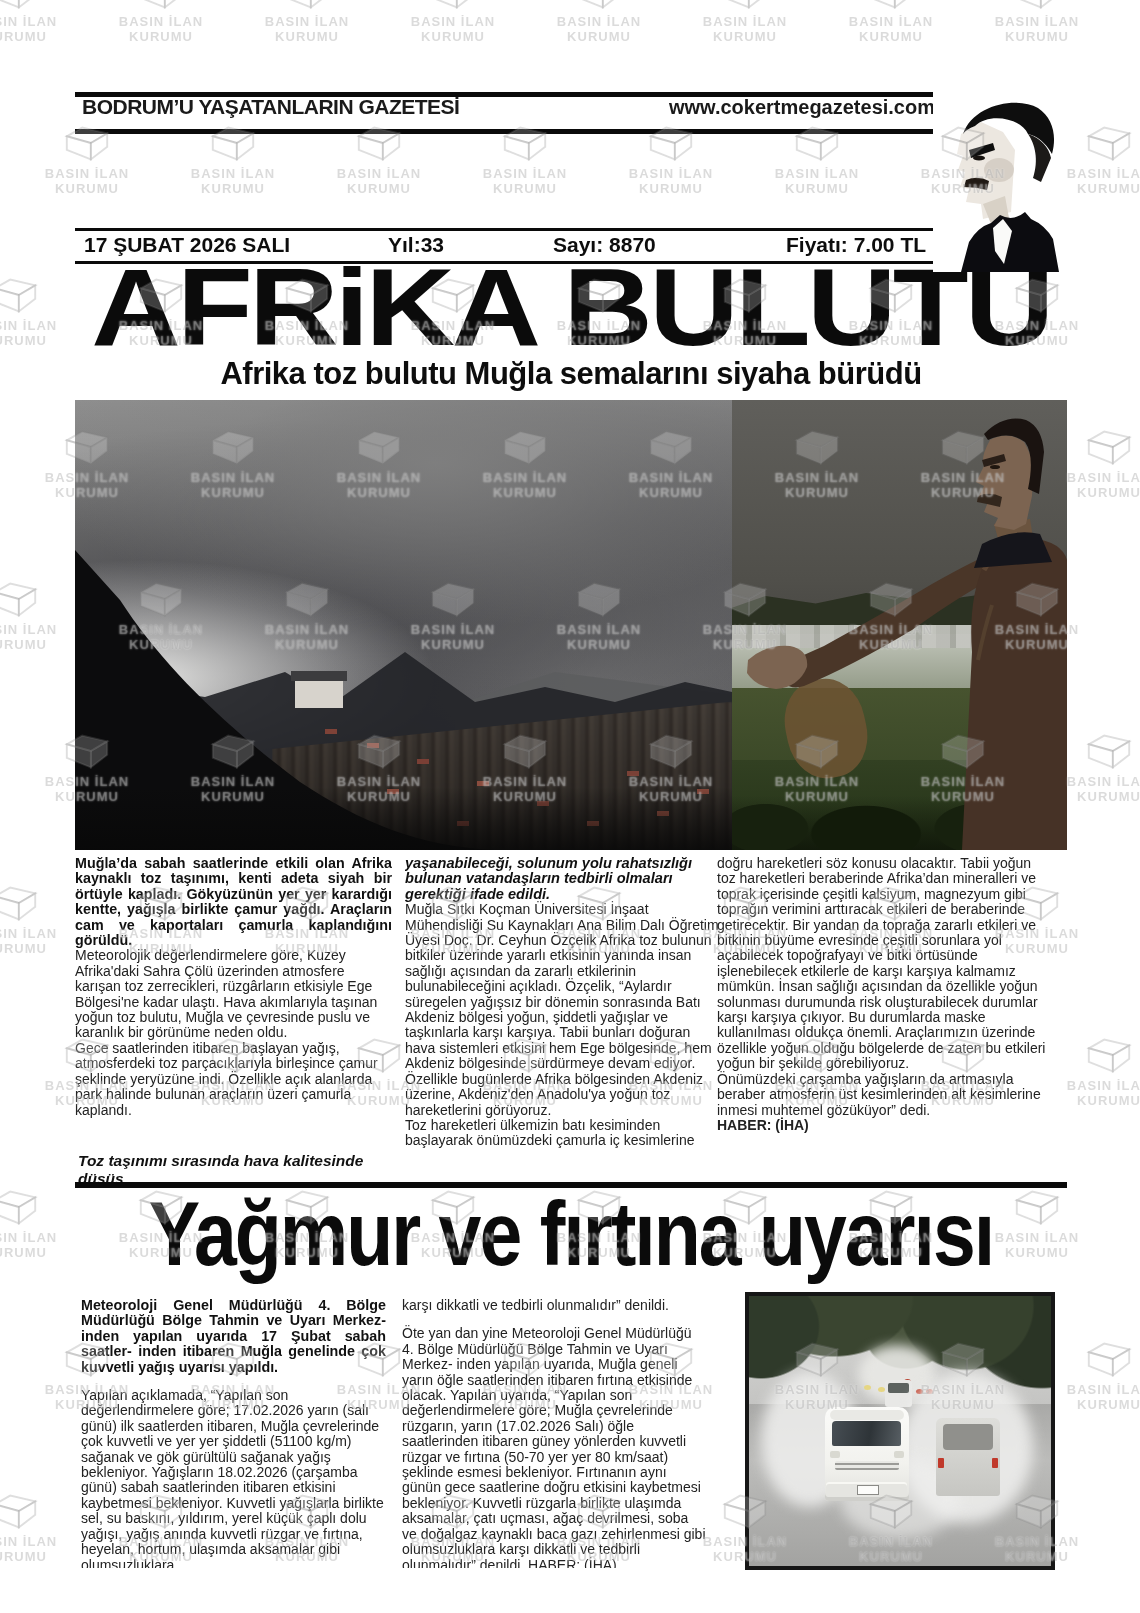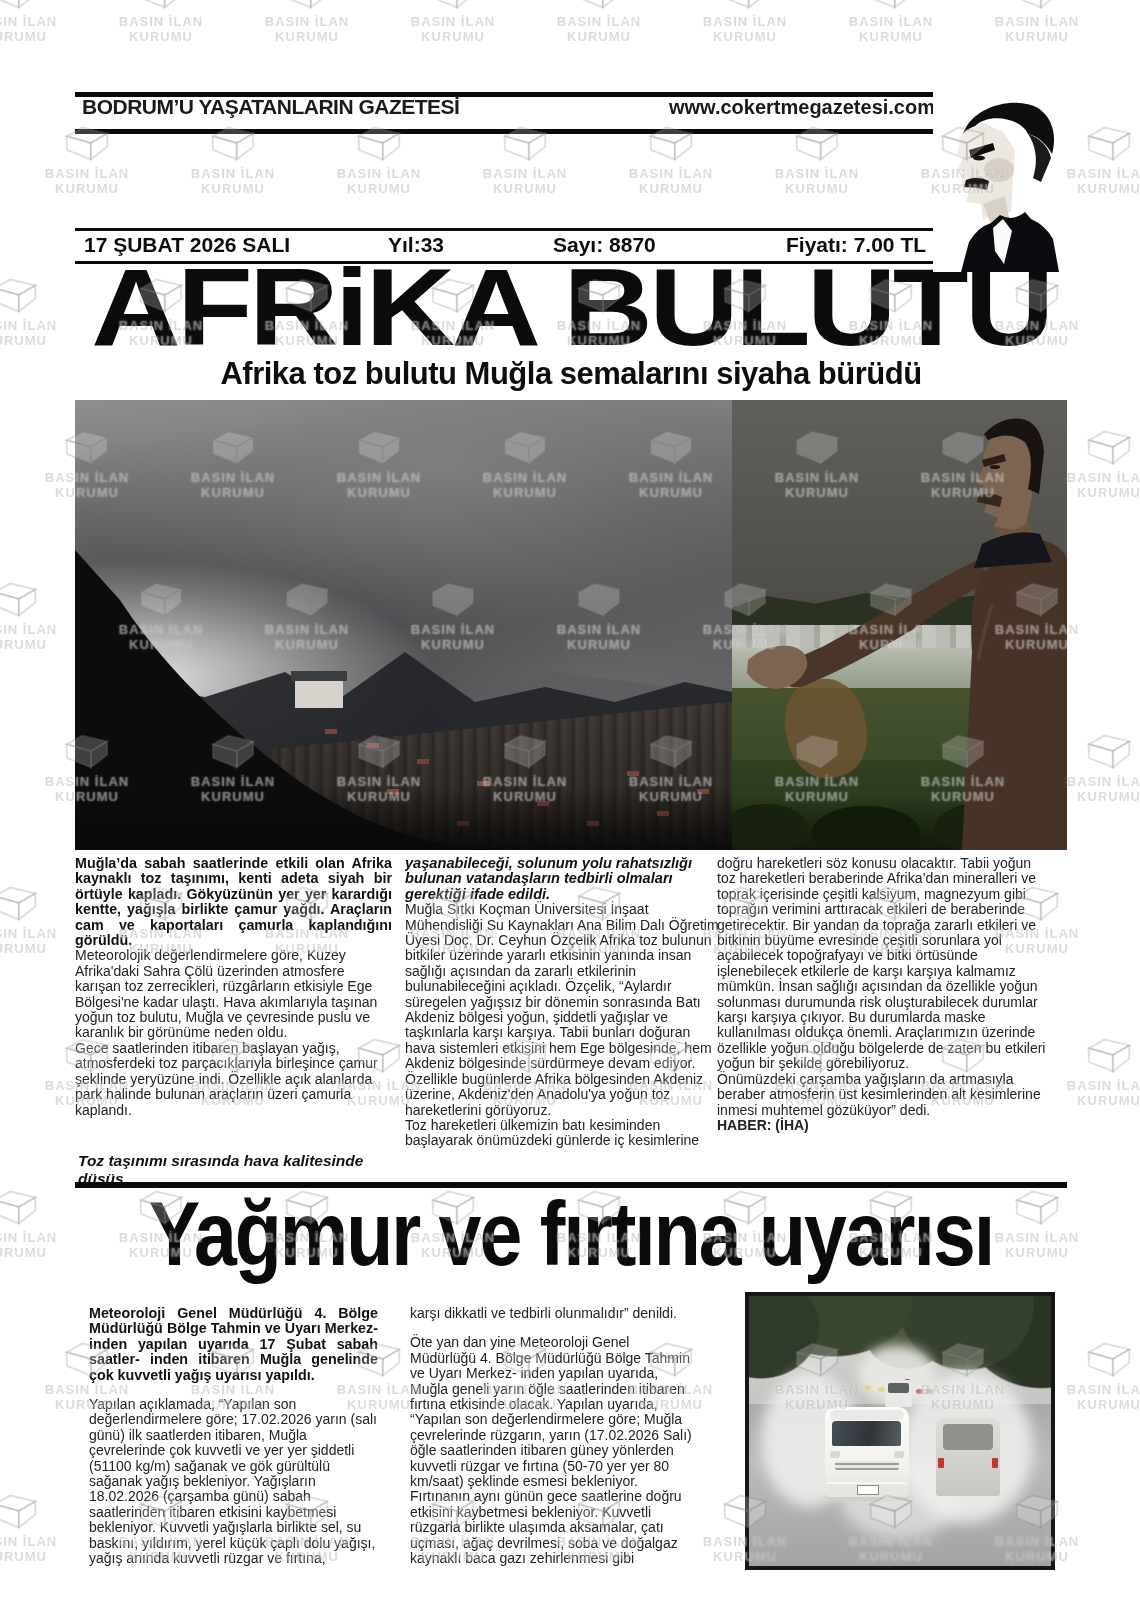--- a/index.html
+++ b/index.html
@@ -45,21 +45,21 @@
   .col p{margin:0;}
   p.lead{font-weight:bold;color:#111;text-align:justify;font-size:14.3px;}
   p.kickital{font-weight:bold;font-style:italic;font-size:14.6px;color:#111;}
   .kicker{position:absolute;left:78px;top:1152px;width:317px;font-weight:bold;font-style:italic;
         font-size:15.5px;color:#111;z-index:4;}
   .byline{font-weight:bold;}
   .gap{margin-top:13px !important;}
 
   .col2a{position:absolute;top:1292px;width:317px;height:276px;overflow:hidden;font-size:14px;line-height:15.4px;color:#222;z-index:4;}
   #a2c1{left:75px;} #a2c2{left:396px;}
-  .col2a p{margin:14px;}
+  .col2a p{margin:6px;}
 
   
   .photo{position:absolute;top:400px;height:450px;overflow:hidden;background:#666;z-index:2;}
   #photo-storm{left:75px;width:657px;}
   #photo-man{left:732px;width:335px;}
   .layer{position:absolute;}
 
   
   .sp-sky{inset:0;background:
     radial-gradient(420px 170px at 10% 62%, rgba(238,238,236,.95), rgba(238,238,236,0) 70%),
@@ -216,21 +216,21 @@
 
   <div class="col" id="a1c1">
     <p class="lead">Muğla’da sabah saatlerinde etkili olan Afrika kaynaklı toz taşınımı, kenti adeta siyah bir örtüyle kapladı. Gökyüzünün yer yer karardığı kentte, yağışla birlikte çamur yağdı. Araçların cam ve kaportaları çamurla kaplandığını görüldü.</p>
     <p>Meteorolojik değerlendirmelere göre, Kuzey Afrika'daki Sahra Çölü üzerinden atmosfere karışan toz zerrecikleri, rüzgârların etkisiyle Ege Bölgesi'ne kadar ulaştı. Hava akımlarıyla taşınan yoğun toz bulutu, Muğla ve çevresinde puslu ve karanlık bir görünüme neden oldu.</p>
     <p>Gece saatlerinden itibaren başlayan yağış, atmosferdeki toz parçacıklarıyla birleşince çamur şeklinde yeryüzüne indi. Özellikle açık alanlarda park halinde bulunan araçların üzeri çamurla kaplandı.</p>
   </div>
   <div class="kicker">Toz taşınımı sırasında hava kalitesinde düşüş</div>
   <div class="col" id="a1c2">
     <p class="kickital">yaşanabileceği, solunum yolu rahatsızlığı bulunan vatandaşların tedbirli olmaları gerektiği ifade edildi.</p>
     <p>Muğla Sıtkı Koçman Üniversitesi İnşaat Mühendisliği Su Kaynakları Ana Bilim Dalı Öğretim Üyesi Doç. Dr. Ceyhun Özçelik Afrika toz bulunun bitkiler üzerinde yararlı etkisinin yanında insan sağlığı açısından da zararlı etkilerinin bulunabileceğini açıkladı. Özçelik, “Aylardır süregelen yağışsız bir dönemin sonrasında Batı Akdeniz bölgesi yoğun, şiddetli yağışlar ve taşkınlarla karşı karşıya. Tabii bunları doğuran hava sistemleri etkisini hem Ege bölgesinde, hem Akdeniz bölgesinde sürdürmeye devam ediyor. Özellikle bugünlerde Afrika bölgesinden Akdeniz üzerine, Akdeniz'den Anadolu'ya yoğun toz hareketlerini görüyoruz.</p>
-    <p>Toz hareketleri ülkemizin batı kesiminden başlayarak önümüzdeki günlerde iç kesimlerine</p>
+    <p>Toz hareketleri ülkemizin batı kesiminden başlayarak önümüzdeki çamurla iç kesimlerine</p>
   </div>
   <div class="col" id="a1c3">
     <p>doğru hareketleri söz konusu olacaktır. Tabii yoğun toz hareketleri beraberinde Afrika’dan mineralleri ve toprak içerisinde çeşitli kalsiyum, magnezyum gibi toprağın verimini arttıracak etkileri de beraberinde getirecektir. Bir yandan da toprağa zararlı etkileri ve bitkinin büyüme evresinde çeşitli sorunlara yol açabilecek topoğrafyayı ve bitki örtüsünde işlenebilecek etkilerle de karşı karşıya kalmamız mümkün. İnsan sağlığı açısından da özellikle yoğun solunması durumunda risk oluşturabilecek durumlar karşı karşıya çıkıyor. Bu durumlarda maske kullanılması oldukça önemli. Araçlarımızın üzerinde özellikle yoğun olduğu bölgelerde de zaten bu etkileri yoğun bir şekilde görebiliyoruz.</p>
     <p>Önümüzdeki çarşamba yağışların da artmasıyla beraber atmosferin üst kesimlerinden alt kesimlerine inmesi muhtemel gözüküyor” dedi.</p>
     <p class="byline">HABER: (İHA)</p>
   </div>
 
   <div class="rule" id="ruleE"></div>
   <div class="headline2">
     <span class="stretch">Yağmur ve fırtına uyarısı</span>

